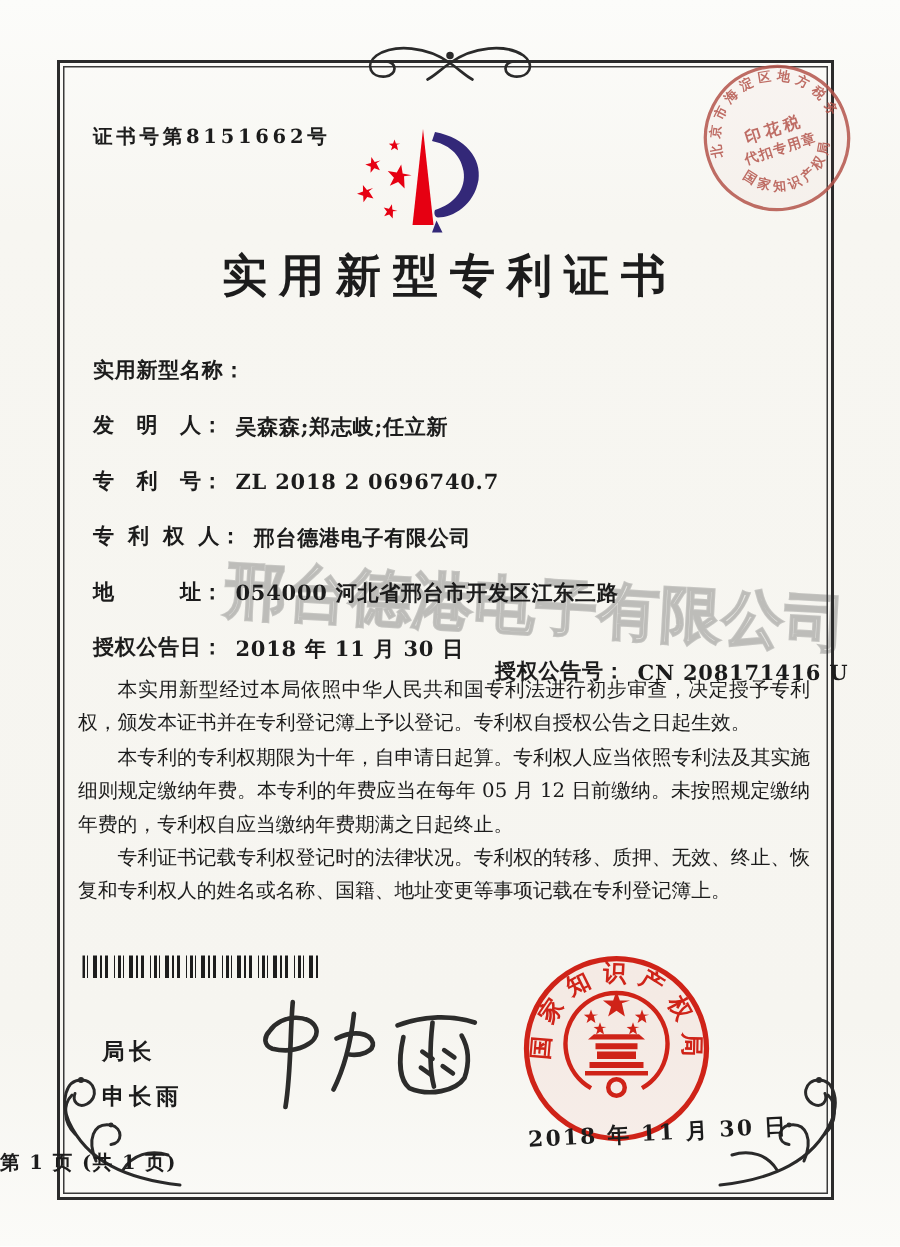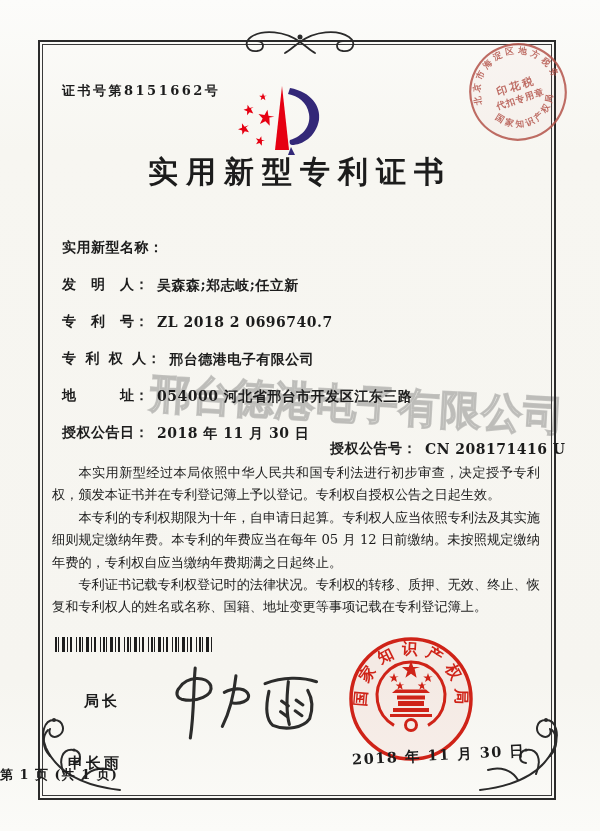--- a/index.html
+++ b/index.html
@@ -6,35 +6,35 @@
   .page{
     position:relative;width:600px;height:831px;overflow:hidden;
     background:linear-gradient(180deg,#fcfcfa 0%,#f7f6f1 18%,#f6f5f0 82%,#fbfbf8 100%);
     font-family:"DejaVu Serif","Liberation Serif",serif;color:#1c1c1c;
   }
   .abs{position:absolute;}
   
   .frame{position:absolute;left:38px;top:40px;width:514px;height:756px;border:2px solid #2b2b2b;z-index:2;}
   .frame::before{content:"";position:absolute;inset:2px;border:1px solid #3a3a3a;}
   .cert-no{left:62px;top:82px;font-size:13px;font-weight:700;letter-spacing:2.5px;z-index:3;}
-  .title{left:0;right:0;top:152px;text-align:center;font-size:30px;font-weight:900;letter-spacing:8px;z-index:3;}
+  .title{left:0;right:0;top:164px;text-align:center;font-size:30px;font-weight:900;letter-spacing:8px;z-index:3;}
   .fields{left:62px;top:240px;width:474px;z-index:3;}
   .frow{display:flex;font-size:14px;font-weight:700;letter-spacing:.5px;white-space:nowrap;margin-bottom:20.5px;line-height:16.5px;position:relative;}
   .frow .lbl{margin-right:8px;font-family:Liberation Mono, monospace;}
   .pair2{position:absolute;left:268px;top:0;display:flex;margin-top:16px;}
-  .body-text{left:52px;top:462px;width:488px;font-size:13.2px;line-height:22.4px;z-index:3;text-align:justify;}
+  .body-text{left:52px;top:450px;width:488px;font-size:13.2px;line-height:22.4px;z-index:3;text-align:justify;}
   .body-text p{margin:0;text-indent:2em;}
   .barcode{left:55px;top:637px;width:158px;height:15px;z-index:3;
     background:repeating-linear-gradient(90deg,
       #1d1d1d 0 2px,transparent 2px 3px,#1d1d1d 3px 4px,transparent 4px 7px,
       #1d1d1d 7px 10px,transparent 10px 12px,#1d1d1d 12px 13px,transparent 13px 15px,
       #1d1d1d 15px 17px,transparent 17px 21px,#1d1d1d 21px 22px,transparent 22px 24px);}
   .signer{font-family:"Liberation Sans","DejaVu Sans",sans-serif;font-weight:700;font-size:15px;letter-spacing:3px;z-index:3;}
-  .signer-title{left:84px;top:692px;text-align:right;}
-  .signer-name{left:68px;top:754px;}
+  .signer-title{left:68px;top:692px;text-align:right;}
+  .signer-name{left:68px;top:722px;}
   .signature{left:168px;top:660px;z-index:4;}
   .seal{left:346px;top:634px;z-index:4;}
   .seal-date{left:352px;top:746px;font-size:14.5px;font-weight:700;letter-spacing:1.5px;transform:rotate(-3deg);z-index:5;}
   .tax-seal{left:466px;top:40px;z-index:4;transform:rotate(-18deg);opacity:.85;}
   .footer{left:0;right:0;top:766px;font-size:13px;font-weight:600;letter-spacing:1px;z-index:3;}
   .watermark{
     left:150px;top:366px;z-index:1;font-size:41px;font-weight:700;white-space:nowrap;
     transform:rotate(3.2deg);transform-origin:left center;
     color:rgba(190,190,188,.30);-webkit-text-stroke:1.3px rgba(140,140,138,.45);
     letter-spacing:0.5px;

